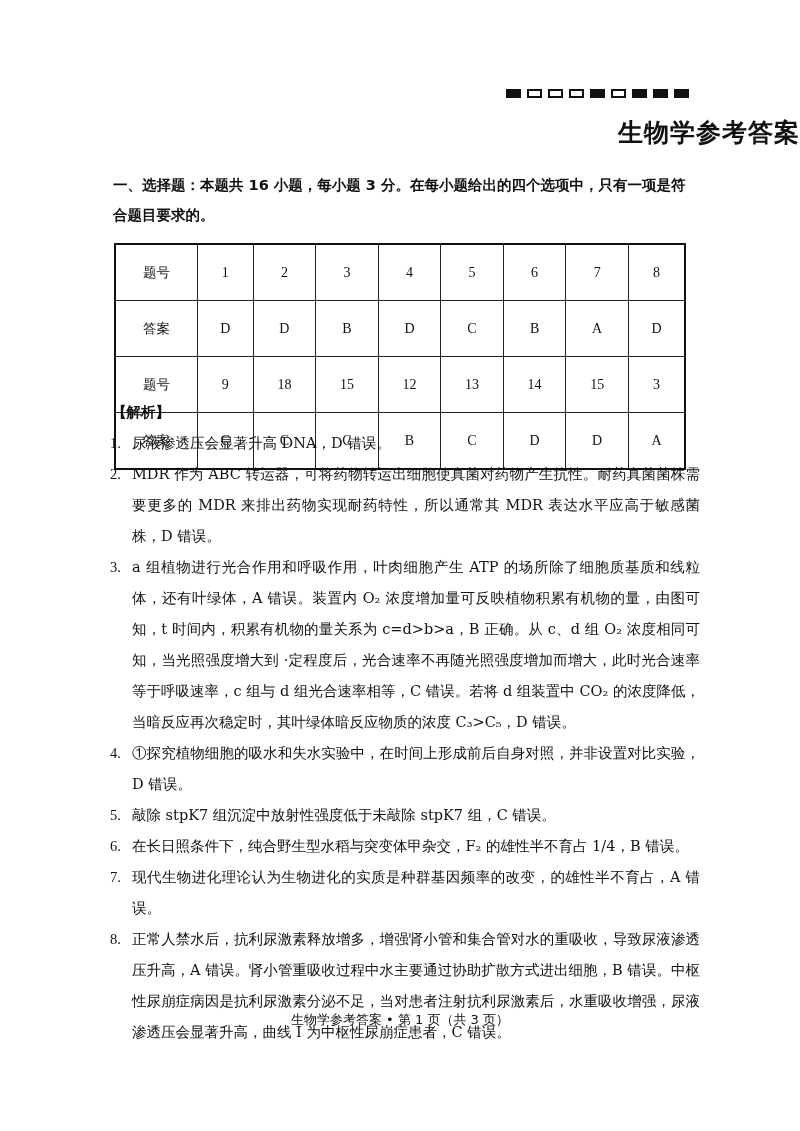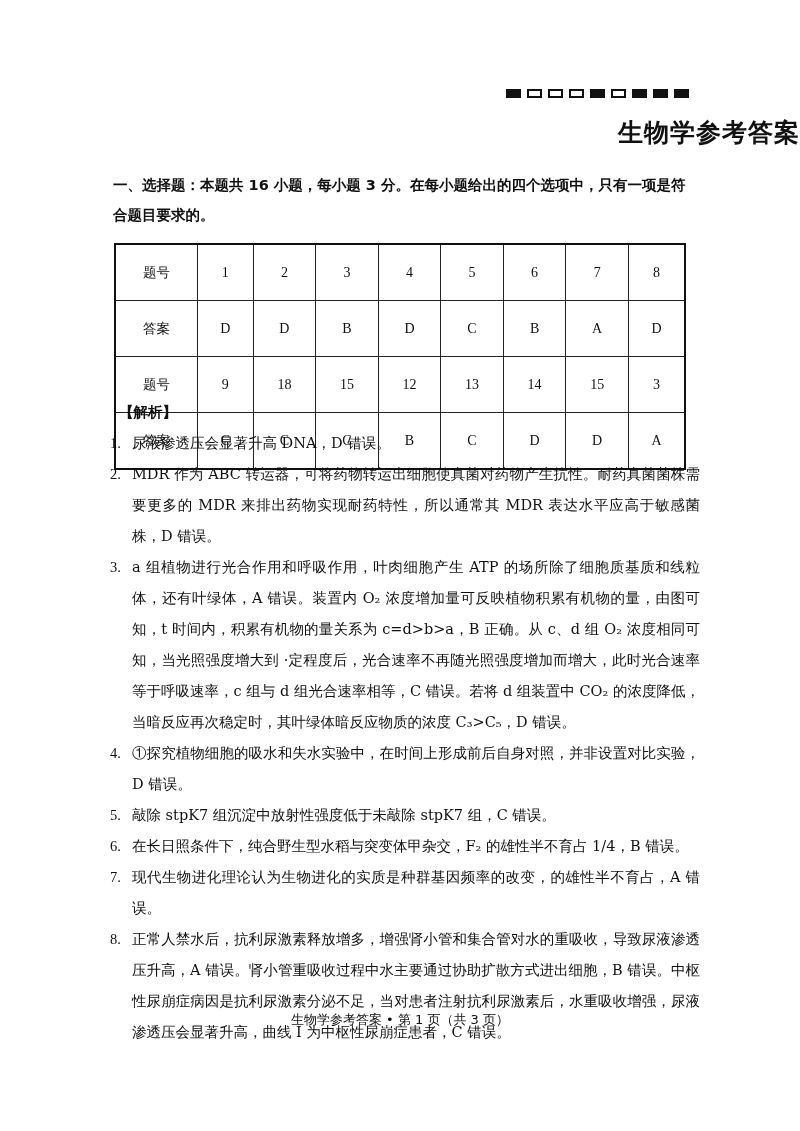--- a/index.html
+++ b/index.html
@@ -11,21 +11,21 @@
   .title { position: absolute; top: 116px; left: 0; width: 800px; text-align: right;
            font-family: "DejaVu Sans", sans-serif; font-weight: bold; font-size: 25px; letter-spacing: 1px; }
   .section-heading { position: absolute; top: 170px; left: 113px; width: 580px;
            font-family: "DejaVu Sans", sans-serif; font-weight: bold; font-size: 14.5px; line-height: 30px; }
   table.answers { position: absolute; top: 243px; left: 114px; width: 572px; border-collapse: collapse;
            font-family: "Liberation Serif", serif; font-size: 14px; }
   table.answers td { border: 1.5px solid #222; height: 35px; text-align: center; padding: 10px; }
   table.answers td.rowhead { font-family: "DejaVu Sans", sans-serif; font-size: 13.5px; width: 61px; }
   table.answers { border: 2px solid #111; }
   .analysis { position: absolute; top: 397px; left: 110px; width: 590px; font-size: 14.5px; line-height: 31px; }
-  .analysis .label { font-family: "DejaVu Sans", sans-serif; font-weight: bold; margin-left: 9px; }
+  .analysis .label { font-family: "DejaVu Sans", sans-serif; font-weight: bold; margin-left: 2px; }
   .item { display: flex; }
   .item .num { width: 22px; flex: 0 0 22px; font-family: "Liberation Serif", serif; }
   .item .text { flex: 1; text-align: justify; }
   .footer { position: absolute; top: 1000px; left: 0; width: 800px; text-align: center;
             font-size: 13px; font-family: "DejaVu Sans", sans-serif; margin-top: 11px; }
 </style>
 </head>
 <body>
 
 <div class="marks">

